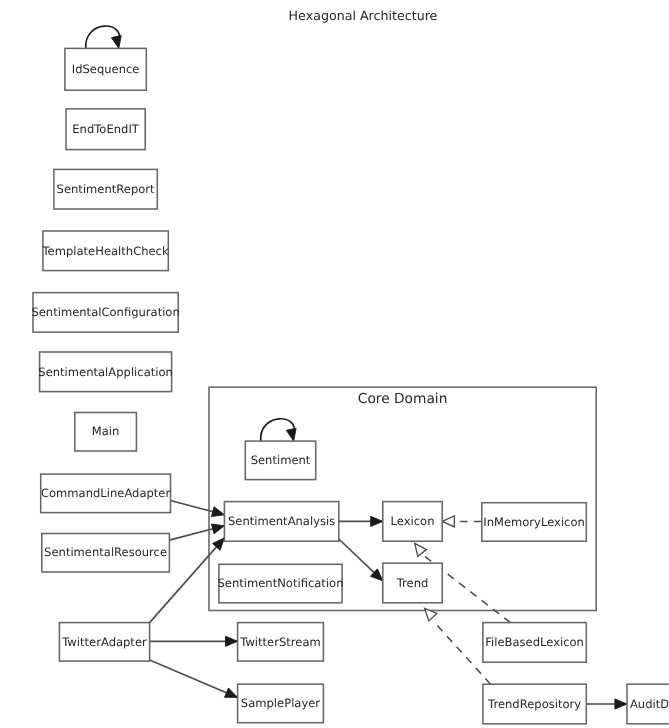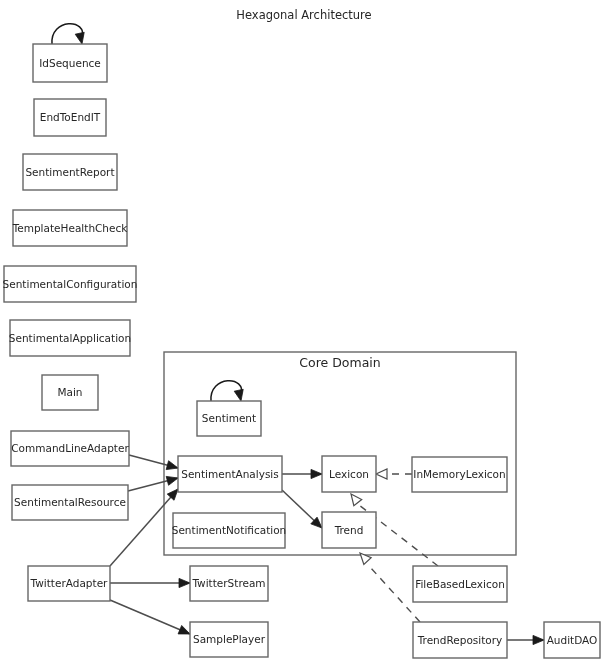--- a/index.html
+++ b/index.html
@@ -11,20 +11,21 @@
     width: 608px;
     height: 662px;
     font-family: "DejaVu Sans", sans-serif;
     color: #262626;
     overflow: hidden;
   }
   #diagram-root {
     position: relative;
     width: 488px;
     height: 662px;
+    margin-left: 26px;
   }
   svg#diagram {
     display: block;
     width: 608px;
     height: 662px;
   }
   .node-rect {
     fill: #ffffff;
     stroke: #666666;
     stroke-width: 1.4;

